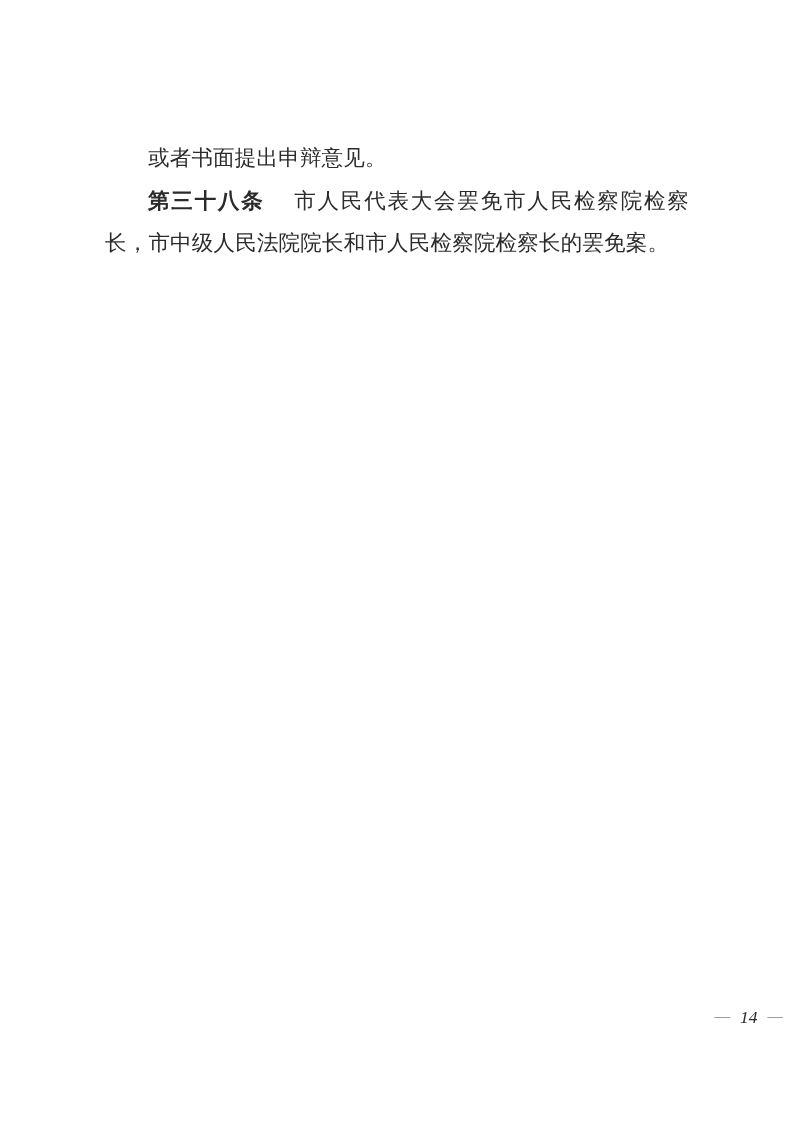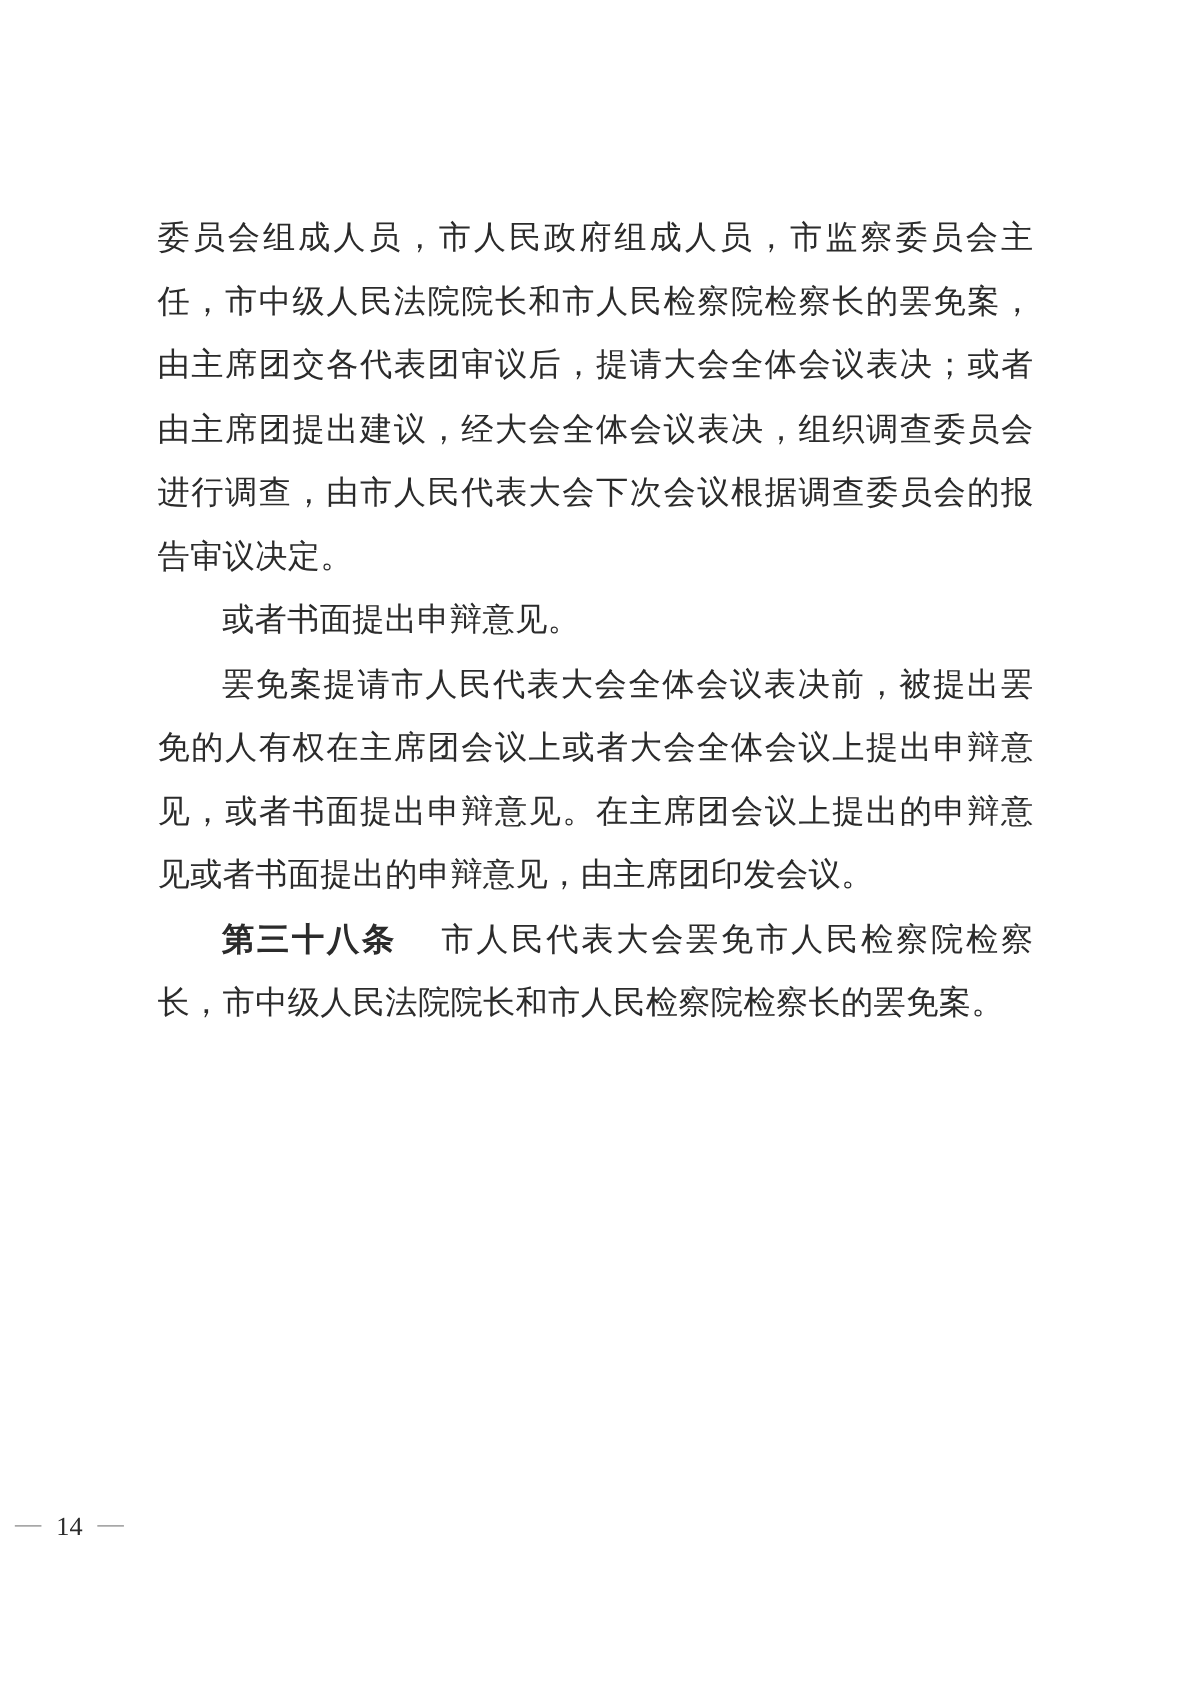--- a/index.html
+++ b/index.html
@@ -41,55 +41,50 @@
   }
   .art-gap {
     display: inline-block;
     width: 1.3em;
   }
   .footer {
     position: absolute;
     left: 0;
     top: 1004px;
     width: 793px;
-    text-align: left;
+    text-align: right;
     font-size: 17.5px;
     line-height: 26px;
     color: #333333;
+    font-style: italic;
   }
   .footer .dash {
     color: #8f8f8f;
     margin: 0 10px;
     position: relative;
     top: -2px;
     font-weight: 400;
   }
   .footer .num {
     color: #2b2b2b;
   }
 </style>
 </head>
 <body>
 
 <div class="page">
 
   <div class="content">
 
-    <p class="para">
-      <span>委员会组成人员，市人民政府组成人员，市监察委员会主任，市中级人民法院院长和市人民检察院检察长的罢免案，由主席团交各代表团审议后，提请大会全体会议表决；或者由主席团提出建议，经大会全体会议表决，组织调查委员会进行调查，由市人民代表大会下次会议根据调查委员会的报告审议决定。</span>
-    </p>
 
 
     <p class="para indent">
       <span>或者书面提出申辩意见。</span>
     </p>
 
-    <p class="para indent">
-      <span>罢免案提请市人民代表大会全体会议表决前，被提出罢免的人有权在主席团会议上或者大会全体会议上提出申辩意见，或者书面提出申辩意见。在主席团会议上提出的申辩意见或者书面提出的申辩意见，由主席团印发会议。</span>
-    </p>
 
 
     <p class="para indent">
       <b class="article-no">第三十八条</b><span class="art-gap"></span><span>市人民代表大会罢免市人民检察院检察长，市中级人民法院院长和市人民检察院检察长的罢免案。</span>
     </p>
 
 
   </div>
 
   <div class="footer">

